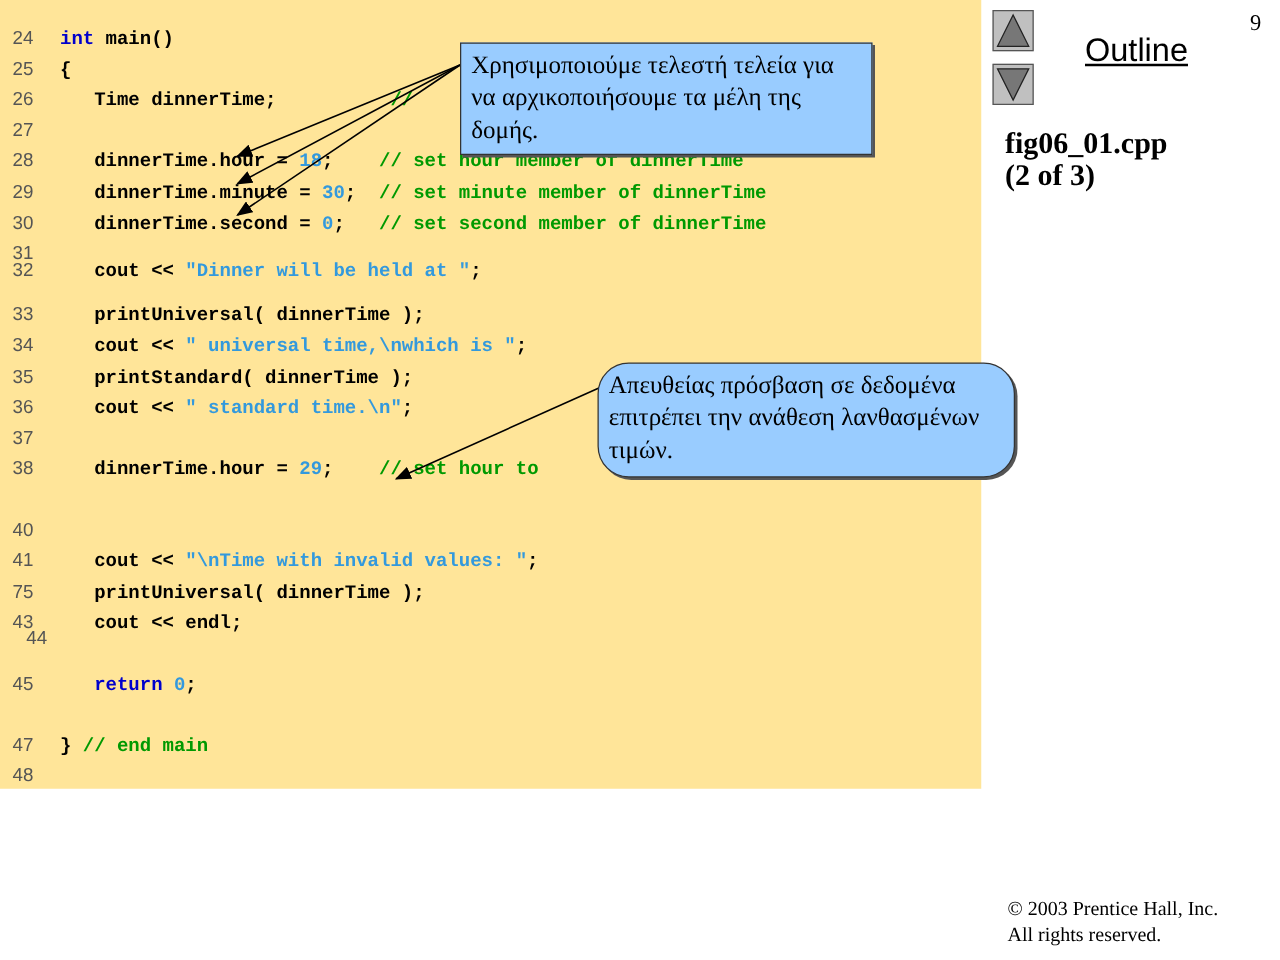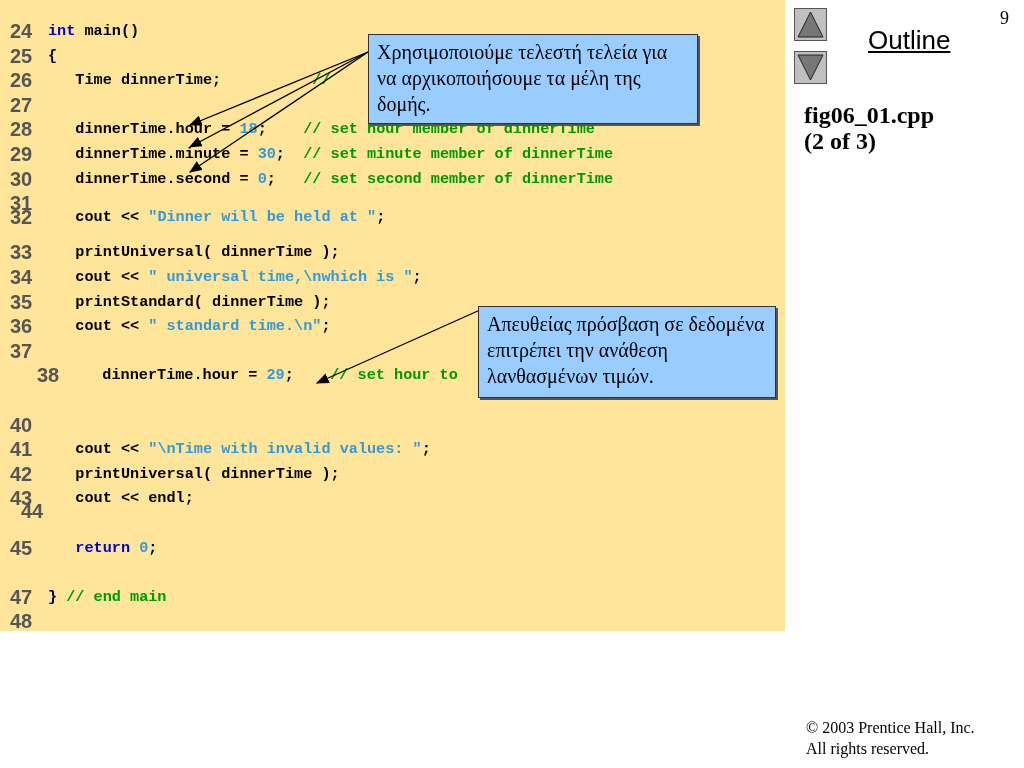--- a/index.html
+++ b/index.html
@@ -1,19 +1,19 @@
 <!DOCTYPE html>
 <html><head>
 <meta charset="utf-8">
 <style>
   html, body { margin:0; padding:0; }
   body { width:1024px; height:768px; position:relative; background:#ffffff; overflow:hidden; font-family:"Liberation Serif", serif; }
   .code-panel { position:absolute; left:0; top:0; width:785px; height:631px; background:#ffe599; }
   .line { position:absolute; left:0; height:24px; width:785px; font-family:"Liberation Mono", monospace; font-weight:bold; font-size:15.2px; line-height:24px; white-space:pre; }
-  .ln { position:absolute; left:10px; width:24px; font-family:"Liberation Sans", sans-serif; font-weight:bold; font-size:20px; color:#555555; }
+  .ln { position:absolute; left:10px; width:24px; font-family:"Liberation Sans", sans-serif; font-weight:normal; font-size:15px; color:#555555; }
   .code { position:absolute; left:48px; color:#000000; }
   .kw { color:#0000cc; }
   .num { color:#3399dd; }
   .str { color:#3399dd; }
   .cm { color:#009900; }
   .callout { position:absolute; background:#99ccff; border:1.5px solid #333333; box-shadow:2px 2px 0 #555; font-family:"Liberation Serif", serif; font-size:20px; line-height:26px; color:#000; padding:4px 8px; box-sizing:border-box; }
   .nav-btn { position:absolute; left:794px; width:33px; height:33px; background:#c0c0c0; border:1px solid #555; box-sizing:border-box; cursor:pointer; }
   .nav-btn svg { display:block; }
   .outline { position:absolute; left:868px; top:25px; font-family:"Liberation Sans", sans-serif; font-size:26px; text-decoration:underline; color:#000; }
   .page-num { position:absolute; left:1000px; top:8px; font-size:18px; color:#000; }
@@ -32,45 +32,45 @@
     <div class="line" style="top: 117.4px;"><span class="ln">28</span><span class="code"><span>   dinnerTime.hour = </span><span class="num">18</span><span>;    </span><span class="cm">// set hour member of dinnerTime</span></span></div>
     <div class="line" style="top: 142px;"><span class="ln">29</span><span class="code"><span>   dinnerTime.minute = </span><span class="num">30</span><span>;  </span><span class="cm">// set minute member of dinnerTime</span></span></div>
     <div class="line" style="top: 166.6px;"><span class="ln">30</span><span class="code"><span>   dinnerTime.second = </span><span class="num">0</span><span>;   </span><span class="cm">// set second member of dinnerTime</span></span></div>
     <div class="line" style="top: 191.2px;"><span class="ln">31</span><span class="code"></span></div>
     <div class="line" style="top: 205px; padding-left: 21px;"><span class="ln">32</span><span class="code"><span>   cout &lt;&lt; </span><span class="str">"Dinner will be held at "</span><span>;</span></span></div>
     <div class="line" style="top: 240.4px;"><span class="ln">33</span><span class="code"><span>   printUniversal( dinnerTime );</span></span></div>
     <div class="line" style="top: 265px;"><span class="ln">34</span><span class="code"><span>   cout &lt;&lt; </span><span class="str">" universal time,\nwhich is "</span><span>;</span></span></div>
     <div class="line" style="top: 289.6px;"><span class="ln">35</span><span class="code"><span>   printStandard( dinnerTime );</span></span></div>
     <div class="line" style="top: 314.2px; padding-left: 30px;"><span class="ln">36</span><span class="code"><span>   cout &lt;&lt; </span><span class="str">" standard time.\n"</span><span>;</span></span></div>
     <div class="line" style="top: 338.8px;"><span class="ln">37</span><span class="code"></span></div>
-    <div class="line" style="top: 363.4px; margin-left: 27px;"><span class="ln">38</span><span class="code"><span>   dinnerTime.hour = </span><span class="num">29</span><span>;    </span><span class="cm">// set hour to</span></span></div>
+    <div class="line" style="top: 363.4px;"><span class="ln">38</span><span class="code"><span>   dinnerTime.hour = </span><span class="num">29</span><span>;    </span><span class="cm">// set hour to</span></span></div>
     <div class="line" style="top: 412.6px;"><span class="ln">40</span><span class="code"></span></div>
     <div class="line" style="top: 437.2px;"><span class="ln">41</span><span class="code"><span>   cout &lt;&lt; </span><span class="str">"\nTime with invalid values: "</span><span>;</span></span></div>
-    <div class="line" style="top: 461.8px;"><span class="ln">42</span><span class="code"><span>   printUniversal( dinnerTime );</span></span></div>
+    <div class="line" style="top: 461.8px;"><span class="ln">75</span><span class="code"><span>   printUniversal( dinnerTime );</span></span></div>
     <div class="line" style="top: 486.4px;"><span class="ln">43</span><span class="code"><span>   cout &lt;&lt; endl;</span></span></div>
     <div class="line" style="top: 499px; margin-left: 11px;"><span class="ln">44</span><span class="code"></span></div>
     <div class="line" style="top: 535.6px;"><span class="ln">45</span><span class="code"><span>   </span><span class="kw">return</span><span> </span><span class="num">0</span><span>;</span></span></div>
     <div class="line" style="top: 584.8px;"><span class="ln">47</span><span class="code"><span>} </span><span class="cm">// end main</span></span></div>
     <div class="line" style="top: 609.4px;"><span class="ln">48</span><span class="code"></span></div>
   </div>
 
 <svg class="arrows" width="1024" height="768">
   <defs>
     <marker id="ah" markerWidth="10" markerHeight="8" refX="9" refY="4" orient="auto">
       <path d="M0,0 L10,4 L0,8 Z" fill="#000"></path>
     </marker>
   </defs>
   <line x1="368" y1="52" x2="190" y2="125" stroke="#000" stroke-width="1.3" marker-end="url(#ah)"></line>
   <line x1="368" y1="52" x2="190" y2="147" stroke="#000" stroke-width="1.3" marker-end="url(#ah)"></line>
   <line x1="368" y1="52" x2="190" y2="172" stroke="#000" stroke-width="1.3" marker-end="url(#ah)"></line>
   <line x1="480" y1="310" x2="317" y2="383" stroke="#000" stroke-width="1.3" marker-end="url(#ah)"></line>
 </svg>
 
 <div class="callout" style="left:368px; top:34px; width:330px; height:90px;">Χρησιμοποιούμε τελεστή τελεία για να αρχικοποιήσουμε τα μέλη της δομής.</div>
-<div class="callout" style="left:478px; top:306px; width:298px; height:92px;">Απευθείας πρόσβαση σε δεδομένα επιτρέπει την ανάθεση λανθασμένων τιμών.</div>
+<div class="callout" style="left:478px; top:290px; width:334px; height:92px;border-radius:25px;">Απευθείας πρόσβαση σε δεδομένα επιτρέπει την ανάθεση λανθασμένων τιμών.</div>
 
 <div class="page-num">9</div>
 
 <div class="nav-btn" style="top:8px;">
   <svg width="31" height="31">
       <polygon points="15.5,3 28,28 3,28" fill="#777" stroke="#222" stroke-width="1"></polygon>
     </svg>
 </div>
 <div class="nav-btn" style="top:51px;">
   <svg width="31" height="31">

